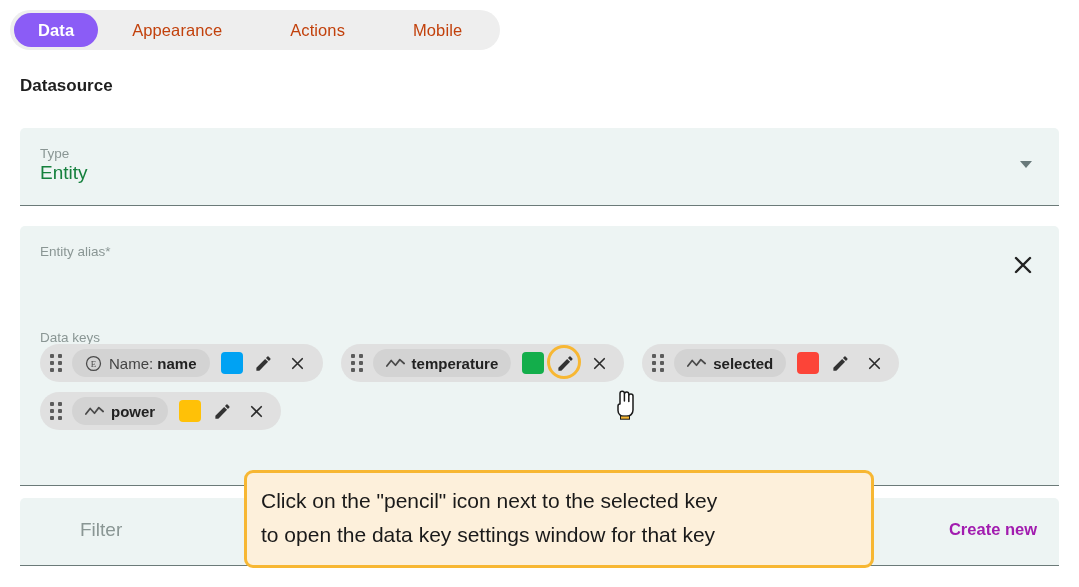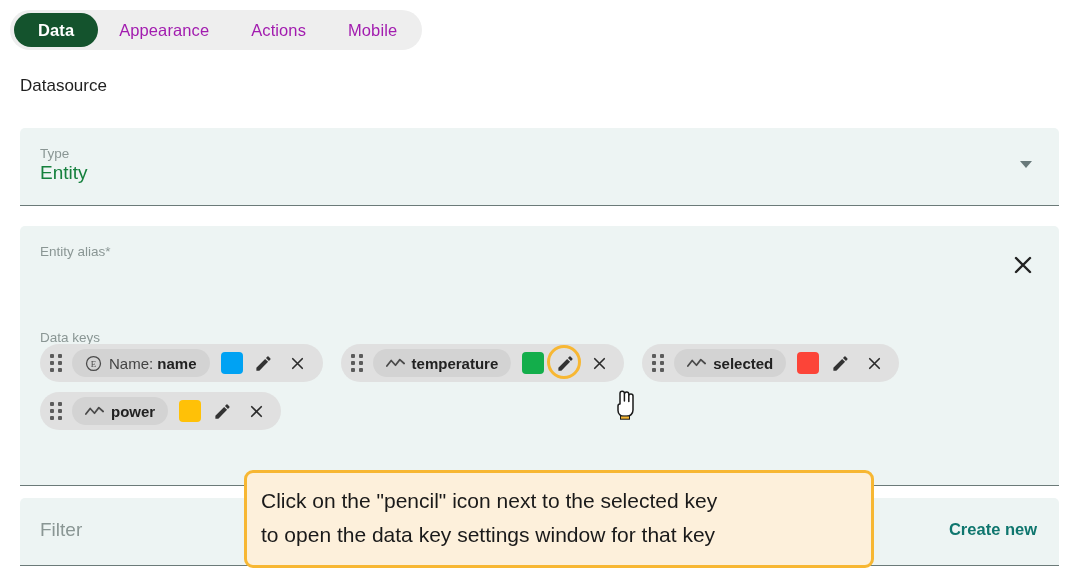--- a/index.html
+++ b/index.html
@@ -26,45 +26,45 @@
     top: 10px;
     height: 40px;
     background: #eeeeee;
     border-radius: 20px;
     display: flex;
     align-items: center;
     padding: 0 4px;
   }
   .tab {
     height: 34px;
-    padding: 0 21px;
+    padding: 0 34px;
     border-radius: 17px;
     display: flex;
     align-items: center;
     justify-content: center;
     font-size: 16.5px;
-    color: #a21caf;
+    color: #c2410c;
     letter-spacing: .1px;
     white-space: nowrap;
     cursor: pointer;
   }
   .tab.active {
-    background: #14532d;
+    background: #8b5cf6;
     color: #ffffff;
     font-weight: bold;
     padding: 0 24px;
   }
 
   
   .section-title {
     position: absolute;
     left: 20px;
     top: 76px;
     font-size: 17px;
-    font-weight: normal;
+    font-weight: bold;
     color: #1f1f1f;
   }
 
   
   .panel {
     position: absolute;
     left: 20px;
     width: 1039px;
     background: #edf4f3;
     border-bottom: 1.5px solid #6b7a78;
@@ -78,21 +78,21 @@
     color: #8a9694;
     margin-top: 8px;
   }
   .panel-value {
     position: absolute;
     left: 20px;
     top: 34px;
     font-size: 19px;
     color: #15803d;
   }
-  .panel-value.muted { color: #8a9694; }
+  .panel-value.muted { color: #8a9694; margin-left: 40px; }
 
   #panel-type  { top: 128px; height: 78px; }
   #panel-alias { top: 226px; height: 100px; }
   #panel-keys  { top: 312px; height: 174px; }
   #panel-filter{ top: 498px; height: 68px; }
 
   .caret {
     position: absolute;
     right: 27px;
     top: 33px;
@@ -110,21 +110,21 @@
     cursor: pointer;
   }
   .close-x svg { width: 28px; height: 28px; display: block; }
 
   .create-new {
     position: absolute;
     right: 22px;
     top: 22px;
     font-size: 16.5px;
     font-weight: bold;
-    color: #0f766e;
+    color: #a21caf;
     cursor: pointer;
   }
 
   
   .chips {
     position: absolute;
     left: 20px;
     top: 32px;
     right: 14px;
     display: flex;

